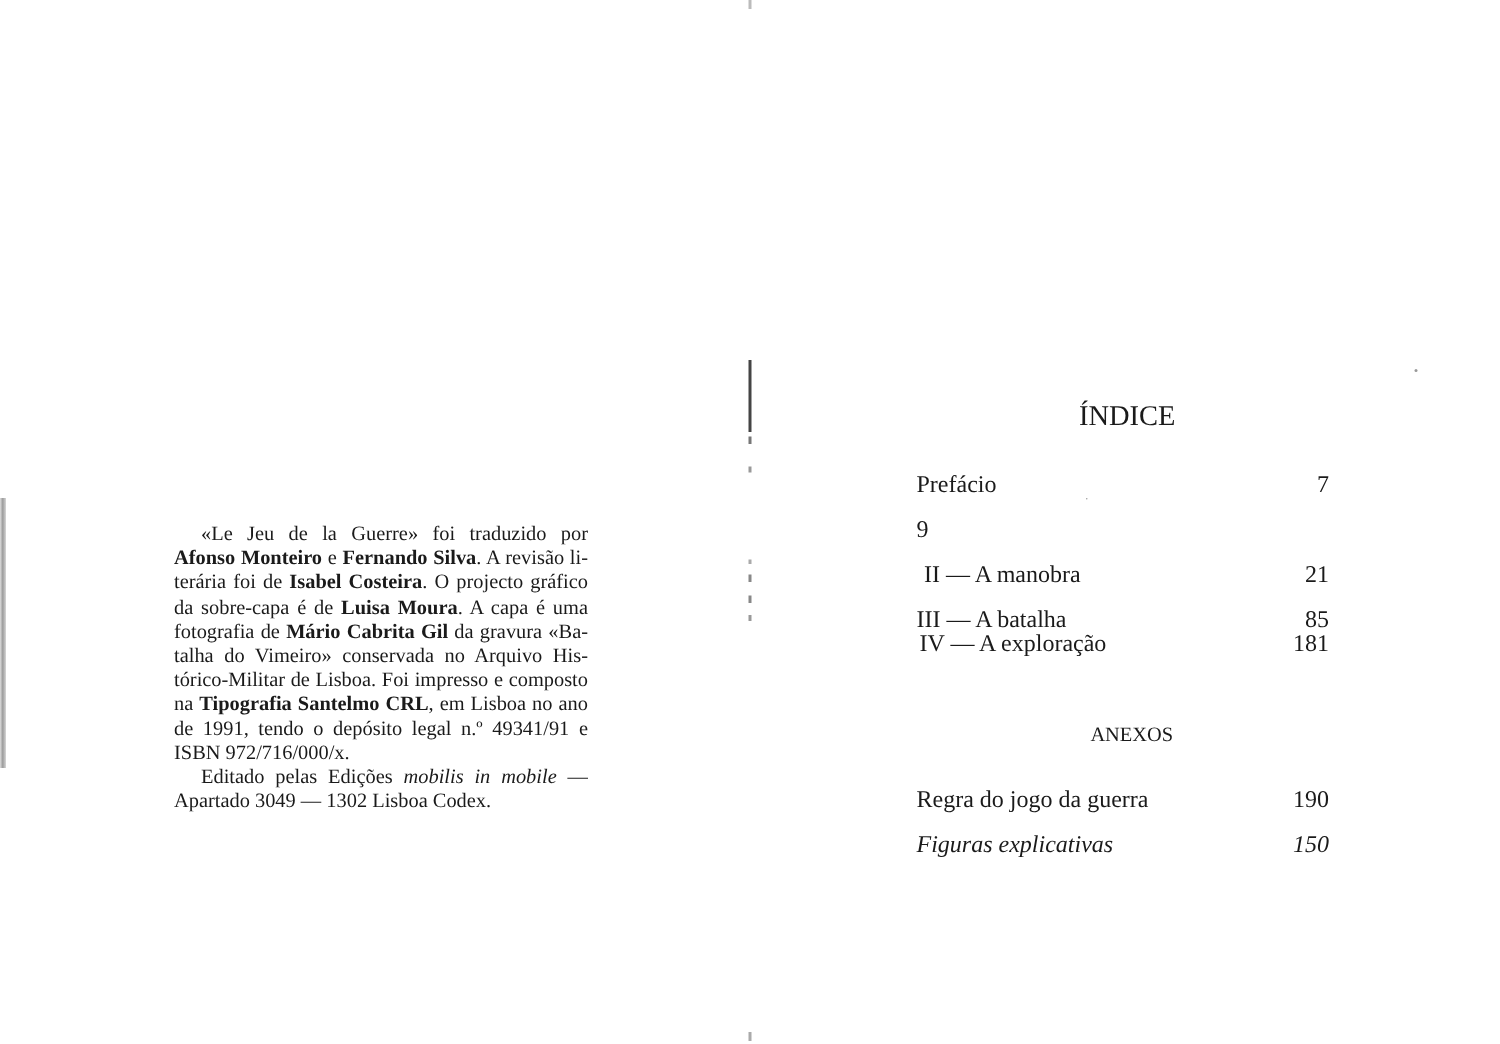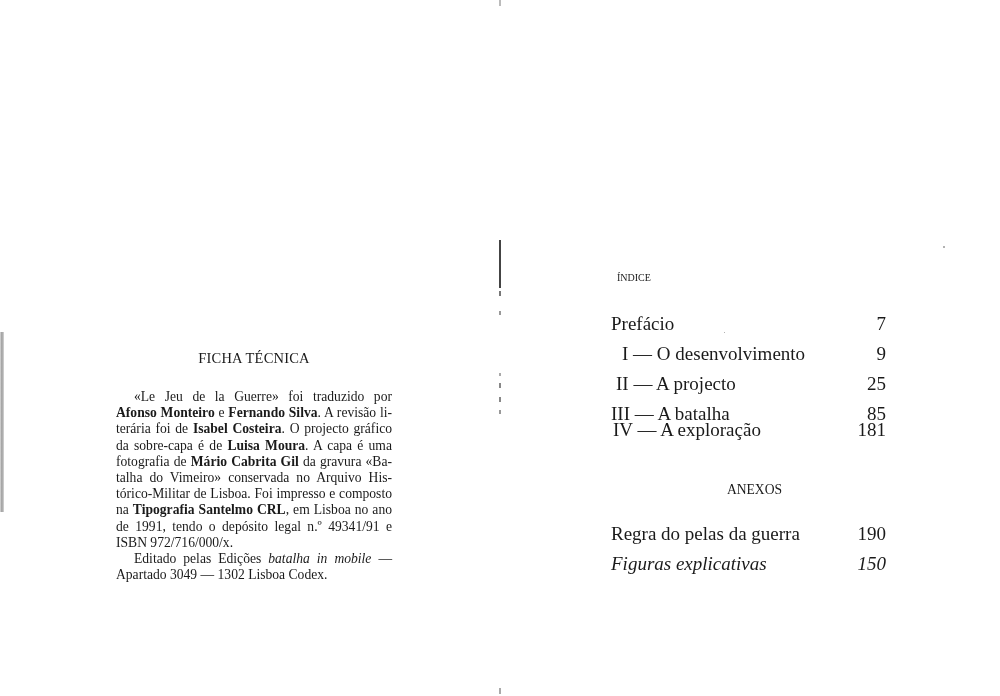--- a/index.html
+++ b/index.html
@@ -84,42 +84,42 @@
     .ficha-body i { font-style: italic; }
 
     
     .right-page {
       position: absolute;
       left: 611px;
       top: 268px;
       width: 275px;
     }
     .indice-title {
-      text-align: left;
-      font-size: 10px;
+      text-align: center;
+      font-size: 19px;
       font-weight: normal;
       height: 20px;
       line-height: 20px;
       margin: 0;
       padding-left: 6px;
     }
     .toc {
       position: absolute;
       left: 0;
       width: 275px;
     }
     .toc-row {
       position: absolute;
       left: 0;
       width: 275px;
       height: 20px;
       display: flex;
       justify-content: space-between;
       align-items: flex-start;
-      font-size: 19px;
+      font-size: 16px;
       line-height: 20px;
     }
     .toc-label { white-space: nowrap; }
     .toc-page { text-align: right; }
     .anexos-title {
       position: absolute;
       left: 0;
       width: 275px;
       text-align: center;
       font-size: 13.6px;
@@ -140,56 +140,54 @@
   <div class="fold-mark s3"></div>
   <div class="fold-mark s4"></div>
   <div class="fold-mark s5"></div>
   <div class="fold-mark s6"></div>
   <div class="fold-mark s7"></div>
   <div class="fold-mark s8"></div>
   <div class="speck" style="left:943px;top:246px;"></div>
   <div class="speck" style="left:724px;top:332px;width:1px;height:1px;"></div>
 
   <section class="left-page">
-    <h2 class="ficha-title">FICHA TÉCNICA</h2>
     <div class="ficha-body" id="ficha-body">
         <p><span>«Le Jeu de la Guerre» foi traduzido por </span><b>Afonso Monteiro</b><span> e </span><b>Fernando Silva</b><span>. A revisão li­terária foi de </span><b>Isabel Costeira</b><span>. O projecto gráfico da sobre-capa é de </span><b>Luisa Moura</b><span>. A capa é uma fotografia de </span><b>Mário Cabrita Gil</b><span> da gravura «Ba­talha do Vimeiro» conservada no Arquivo His­tórico-Militar de Lisboa. Foi impresso e com­posto na </span><b>Tipografia Santelmo CRL</b><span>, em Lisboa no ano de 1991, tendo o depósito legal n.º 49341/91 e ISBN 972/716/000/x.</span></p>
-        <p><span>Editado pelas Edições </span><i>batalha in mobile</i><span> — Apartado 3049 — 1302 Lisboa Codex.</span></p>
+        <p><span>Editado pelas Edições </span><i>mobilis in mobile</i><span> — Apartado 3049 — 1302 Lisboa Codex.</span></p>
       </div>
   </section>
 
   <section class="right-page">
     <h2 class="indice-title">ÍNDICE</h2>
 
     <div class="toc" style="top:0;">
       <div class="toc-row" style="top:46px;">
         <span class="toc-label">Prefácio</span>
         <span class="toc-page">7</span>
       </div>
       <div class="toc-row" style="top:76px;">
-        <span class="toc-label" style="padding-left:11px;">I — O desenvolvimento</span>
         <span class="toc-page">9</span>
       </div>
       <div class="toc-row" style="top:106px;">
-        <span class="toc-label" style="padding-left:5px;">II — A projecto</span>
-        <span class="toc-page">25</span>
+        <span class="toc-label" style="padding-left:5px;">II — A manobra</span>
+        <span class="toc-page">21</span>
       </div>
       <div class="toc-row" style="top:136px;">
         <span class="toc-label">III — A batalha</span>
         <span class="toc-page">85</span>
       </div>
       <div class="toc-row" style="top:152px;">
         <span class="toc-label" style="padding-left:2px;">IV — A exploração</span>
         <span class="toc-page">181</span>
       </div>
 
       <div class="anexos-title" style="top:212px;font-family:Liberation Serif, serif;">ANEXOS</div>
 
       <div class="toc-row" style="top:256px;">
-        <span class="toc-label">Regra do pelas da guerra</span>
+        <span class="toc-label">Regra do jogo da guerra</span>
         <span class="toc-page">190</span>
       </div>
       <div class="toc-row" style="top:286px;font-style:italic;">
         <span class="toc-label">Figuras explicativas</span>
         <span class="toc-page">150</span>
       </div>
     </div>
   </section>
 </div>
 

